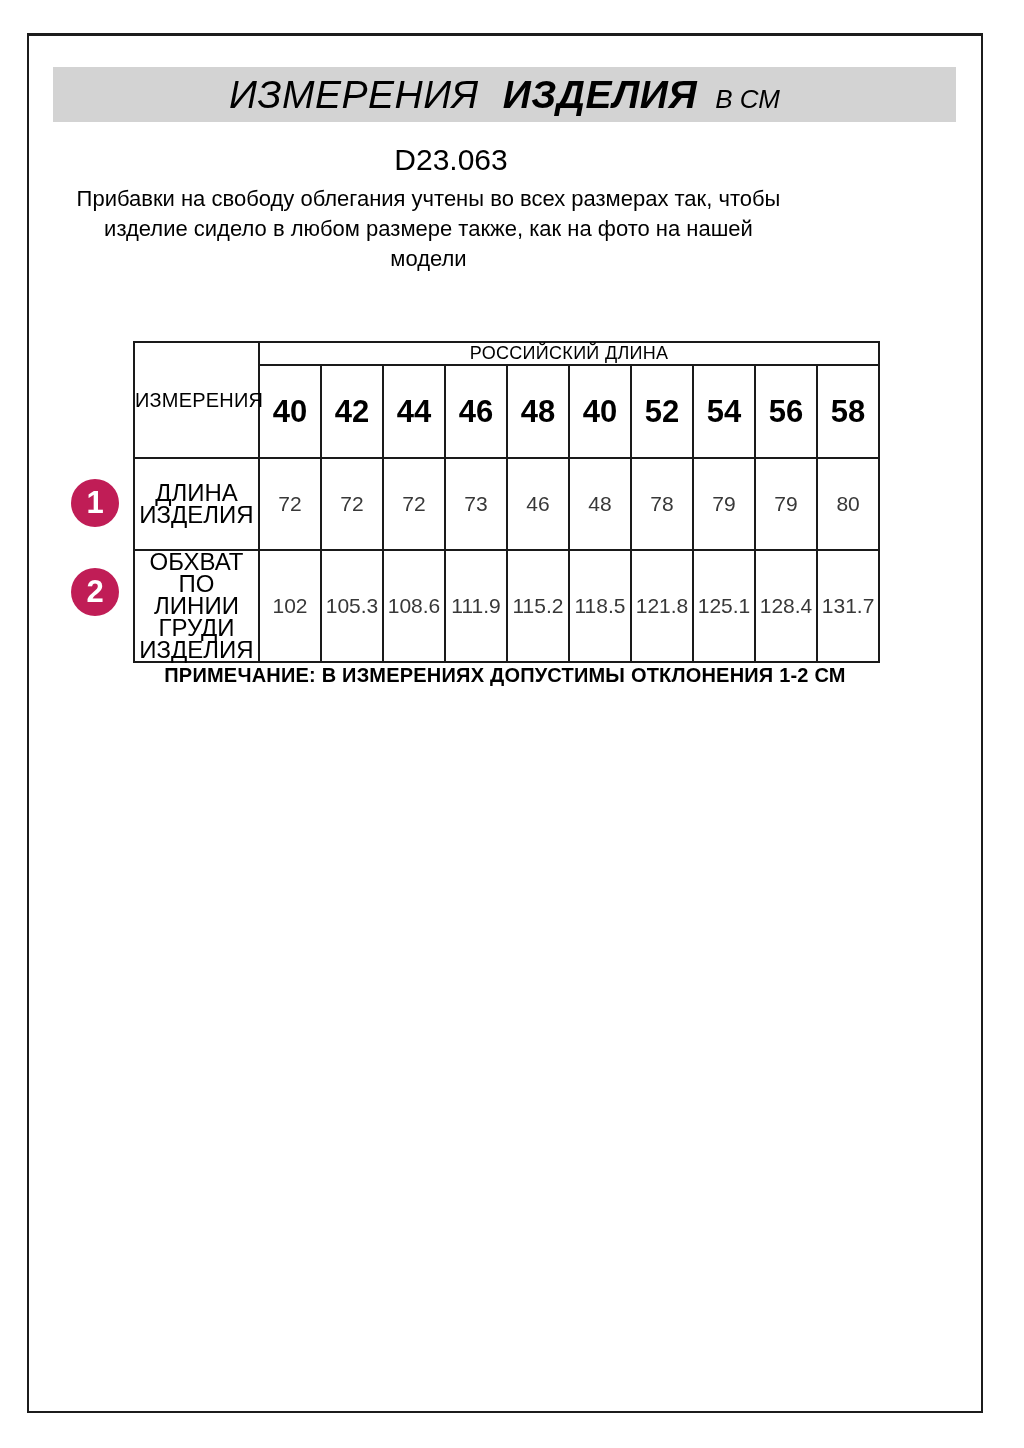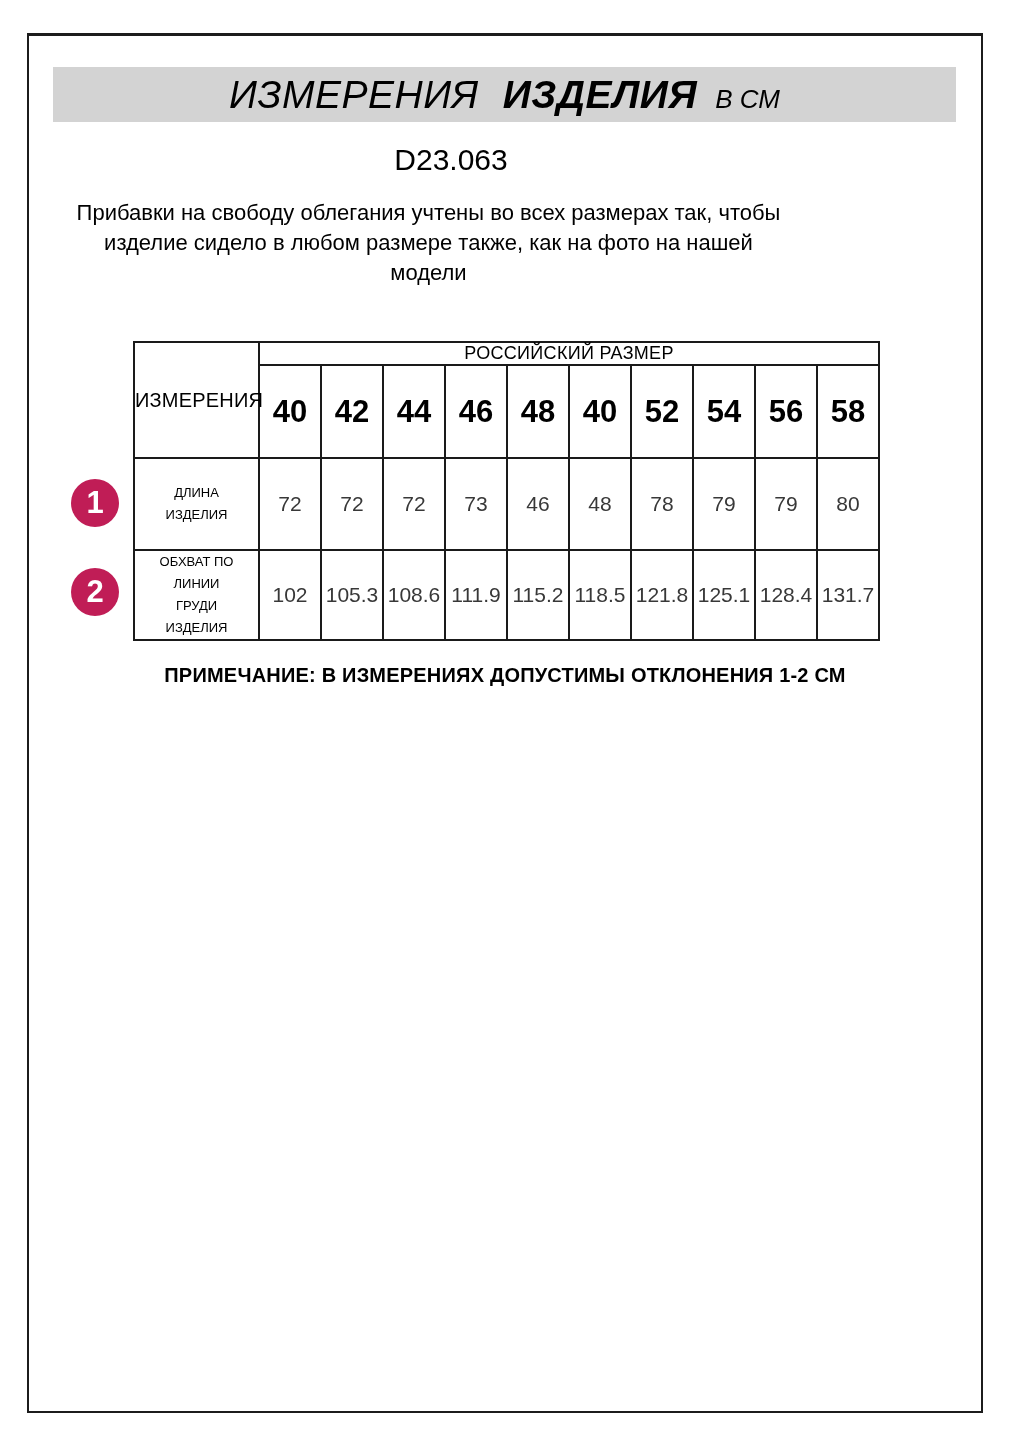--- a/index.html
+++ b/index.html
@@ -50,21 +50,21 @@
   }
   .product-code{
     position:absolute;
     left:27px;top:143px;
     width:848px;
     text-align:center;
     font-size:30px;
   }
   .description{
     position:absolute;
-    left:27px;top:198px;
+    left:27px;top:184px;
     width:783px;
     text-align:center;
     font-size:22px;
     line-height:30px;
     white-space:pre-line;
     padding-left:20px;
   }
   table.size-table{
     position:absolute;
     left:133px;top:341px;
@@ -93,21 +93,21 @@
     font-size:31px;
     font-weight:bold;
   }
   td.value-cell{
     font-size:21px;
     color:#383838;
   }
   tr.data-row-1 td{height:92px;}
   tr.data-row-2 td{height:90px;}
   td.row-label{
-    font-size:13px;
+    font-size:24px;
     line-height:22px;
     white-space:pre-line;
     border-radius:23px;
   }
   .marker{
     position:absolute;
     width:48px;height:48px;
     border-radius:50%;
     background:var(--accent);
     color:#fff;
@@ -154,21 +154,21 @@
       <col style="width:62px">
     <col style="width:62px">
       <col style="width:62px">
       <col style="width:62px">
       <col style="width:62px">
       <col style="width:62px">
   </colgroup>
   <tbody>
     <tr>
       <td class="measure-head" rowspan="2">ИЗМЕРЕНИЯ</td>
-      <td class="group-head" colspan="10">РОССИЙСКИЙ РАЗМЕР</td>
+      <td class="group-head" colspan="10">РОССИЙСКИЙ ДЛИНА</td>
     </tr>
     <tr>
       <td class="size-head">40</td>
       <td class="size-head">42</td>
       <td class="size-head">44</td>
       <td class="size-head">46</td>
       <td class="size-head">48</td>
       <td class="size-head">40</td>
       <td class="size-head">52</td>
       <td class="size-head">54</td>

